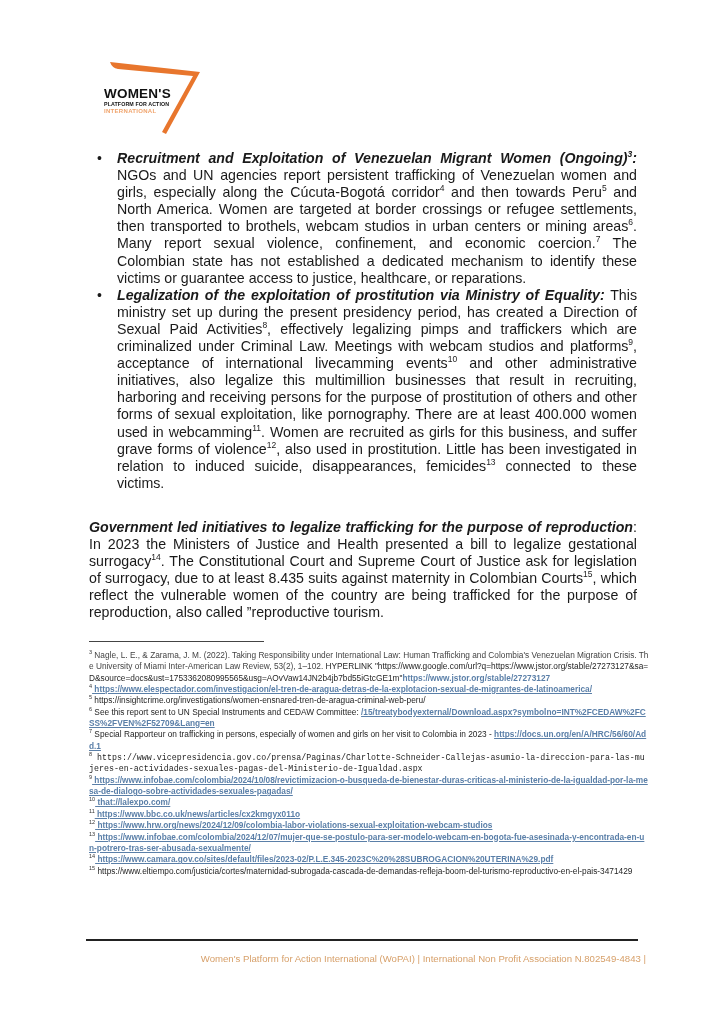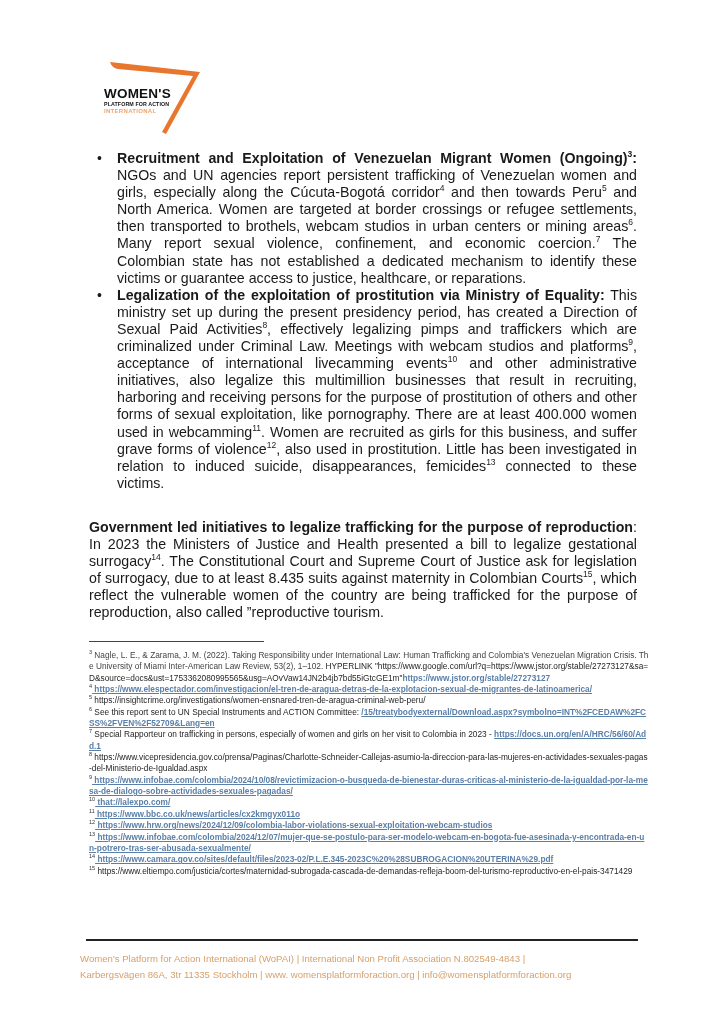--- a/index.html
+++ b/index.html
@@ -11,33 +11,33 @@
   .logo-text { position: absolute; left: 0; top: 29px; line-height: 1; }
   .logo-line1 { font-weight: bold; font-size: 13.5px; color: #111; letter-spacing: 0.2px; display: block; }
   .logo-line2 { font-weight: bold; font-size: 5.3px; color: #111; display: block; margin-top: 1px; letter-spacing: 0.1px; }
   .logo-line3 { font-weight: bold; font-size: 6px; color: #f0a36b; display: block; margin-top: 1px; letter-spacing: 0.3px; }
 
   .body-text { position: absolute; left: 89px; top: 150px; width: 548px;
                font-size: 14.2px; line-height: 17.1px; text-align: justify; }
   ul.bullets { margin: 0; padding: 0 0 0 28px; list-style: none; }
   ul.bullets li { position: relative; margin: 0; }
   ul.bullets li .bullet { position: absolute; left: -20px; top: 0; font-size: 14px; }
-  b, .bold { font-weight: bold; }
+  b, .bold { font-weight: bold; font-style: italic; }
   sup { font-size: 8.5px; vertical-align: super; line-height: 0; }
   p.para { margin: 27px 0 0 0; }
 
   .fn-rule { position: absolute; left: 89px; top: 641px; width: 175px; height: 0; border-top: 1px solid #444; }
   .footnotes { position: absolute; left: 89px; top: 650px; width: 560px;
                font-size: 8.3px; line-height: 11.35px; color: #333; }
   .footnotes div.fn { margin: 0; word-break: break-all; }
   .footnotes sup { font-size: 5.5px; }
   .fn a, .fn .link { color: #5a7fa8; text-decoration: underline; font-weight: bold; }
 
   .footer-rule { position: absolute; left: 86px; top: 939px; width: 552px; height: 0; border-top: 2px solid #222; }
-  .footer { position: absolute; left: 80px; top: 951px; width: 566px; text-align: left;
+  .footer { position: absolute; left: 80px; top: 951px; width: 566px; text-align: right;
             font-size: 9.6px; line-height: 16px; color: #d7a06a; }
 </style>
 </head>
 <body>
 
 <div class="logo">
   <svg width="104" height="78" viewBox="0 0 104 78">
     <path d="M6 4 L96 14 L62 76 L58 74 L89 18 L14 11 Q8 10 6 4 Z" fill="#e8762d"></path>
   </svg>
   <div class="logo-text">
@@ -61,29 +61,28 @@
   <p class="para">
     <span class="bold">Government led initiatives to legalize trafficking for the purpose of reproduction</span><span class="segs" id="para-segs"><span>: In 2023 the Ministers of Justice and Health presented a bill to legalize gestational surrogacy</span><sup>14</sup><span>. The Constitutional Court and Supreme Court of Justice ask for legislation of surrogacy, due to at least 8.435 suits against maternity in Colombian Courts</span><sup>15</sup><span>, which reflect the vulnerable women of the country are being trafficked for the purpose of reproduction, also called ”reproductive tourism.</span></span>
   </p>
 </div>
 
 <div class="fn-rule"></div>
 <div class="footnotes" id="footnotes">
     <div class="fn"><sup>3</sup><span style="color: rgb(68, 68, 68);"> Nagle, L. E., &amp; Zarama, J. M. (2022). Taking Responsibility under International Law: Human Trafficking and Colombia's Venezuelan Migration Crisis. The University of Miami Inter-American Law Review, 53(2), 1–102. </span><span style="color: rgb(30, 30, 30);">HYPERLINK "https://www.google.com/url?q=https://www.jstor.org/stable/27273127&amp;sa=D&amp;source=docs&amp;ust=1753362080995565&amp;usg=AOvVaw14JN2b4jb7bd55iGtcGE1m"</span><a class="link" style="text-decoration: none;">https://www.jstor.org/stable/27273127</a></div>
     <div class="fn"><sup>4</sup><a class="link"> https://www.elespectador.com/investigacion/el-tren-de-aragua-detras-de-la-explotacion-sexual-de-migrantes-de-latinoamerica/</a></div>
     <div class="fn"><sup>5</sup><span style="color: rgb(30, 30, 30);"> https://insightcrime.org/investigations/women-ensnared-tren-de-aragua-criminal-web-peru/</span></div>
-    <div class="fn"><sup>6</sup><span style="color: rgb(30, 30, 30);"> See this report sent to UN Special Instruments and ACTION Committee: </span><a class="link">/15/treatybodyexternal/Download.aspx?symbolno=INT%2FCEDAW%2FCSS%2FVEN%2F52709&amp;Lang=en</a></div>
+    <div class="fn"><sup>6</sup><span style="color: rgb(30, 30, 30);"> See this report sent to UN Special Instruments and CEDAW Committee: </span><a class="link">/15/treatybodyexternal/Download.aspx?symbolno=INT%2FCEDAW%2FCSS%2FVEN%2F52709&amp;Lang=en</a></div>
     <div class="fn"><sup>7</sup><span style="color: rgb(30, 30, 30);"> Special Rapporteur on trafficking in persons, especially of women and girls on her visit to Colombia in 2023 - </span><a class="link">https://docs.un.org/en/A/HRC/56/60/Add.1</a></div>
-    <div class="fn"><sup>8</sup><span style="color: rgb(30, 30, 30);"> https://www.vicepresidencia.gov.co/prensa/Paginas/Charlotte-Schneider-Callejas-asumio-la-direccion-para-las-mujeres-en-actividades-sexuales-pagas-del-Ministerio-de-Igualdad.aspx</span></div>
+    <div class="fn"><sup>8</sup><span style="color: rgb(30, 30, 30); font-family: Liberation Mono, monospace;"> https://www.vicepresidencia.gov.co/prensa/Paginas/Charlotte-Schneider-Callejas-asumio-la-direccion-para-las-mujeres-en-actividades-sexuales-pagas-del-Ministerio-de-Igualdad.aspx</span></div>
     <div class="fn"><sup>9</sup><a class="link"> https://www.infobae.com/colombia/2024/10/08/revictimizacion-o-busqueda-de-bienestar-duras-criticas-al-ministerio-de-la-igualdad-por-la-mesa-de-dialogo-sobre-actividades-sexuales-pagadas/</a></div>
     <div class="fn"><sup>10</sup><a class="link"> that://lalexpo.com/</a></div>
     <div class="fn"><sup>11</sup><a class="link"> https://www.bbc.co.uk/news/articles/cx2kmgyx011o</a></div>
     <div class="fn"><sup>12</sup><a class="link"> https://www.hrw.org/news/2024/12/09/colombia-labor-violations-sexual-exploitation-webcam-studios</a></div>
     <div class="fn"><sup>13</sup><a class="link"> https://www.infobae.com/colombia/2024/12/07/mujer-que-se-postulo-para-ser-modelo-webcam-en-bogota-fue-asesinada-y-encontrada-en-un-potrero-tras-ser-abusada-sexualmente/</a></div>
     <div class="fn"><sup>14</sup><a class="link"> https://www.camara.gov.co/sites/default/files/2023-02/P.L.E.345-2023C%20%28SUBROGACION%20UTERINA%29.pdf</a></div>
     <div class="fn"><sup>15</sup><span style="color: rgb(30, 30, 30);"> https://www.eltiempo.com/justicia/cortes/maternidad-subrogada-cascada-de-demandas-refleja-boom-del-turismo-reproductivo-en-el-pais-3471429</span></div>
   </div>
 
 <div class="footer-rule"></div>
 <div class="footer">
   <div>Women's Platform for Action International (WoPAI) | International Non Profit Association N.802549-4843 |</div>
-  <div>Karbergsvägen 86A, 3tr 11335 Stockholm | www. womensplatformforaction.org | info@womensplatformforaction.org</div>
 </div>
 
 </body></html>

